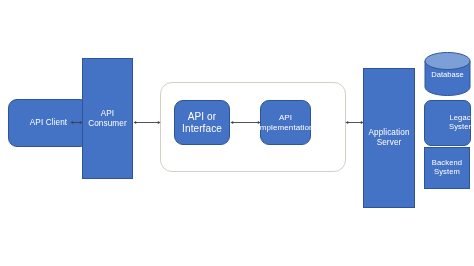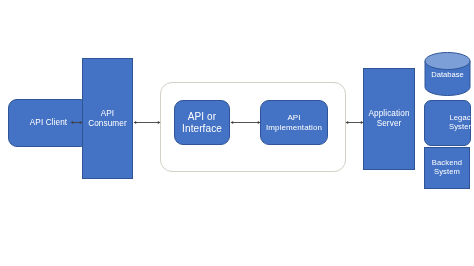--- a/index.html
+++ b/index.html
@@ -52,25 +52,25 @@
   }
   #api-consumer {
     left: 82px; top: 58px;  width: 51px;  height: 121px;
     font-size: 8.2px;
   }
   #api-interface {
     left: 174px; top: 100px; width: 56px; height: 45px;
     font-size: 10px;
   }
   #api-implementation {
-    left: 260px; top: 100px; width: 68px; height: 45px;
+    left: 260px; top: 100px; width: 51px; height: 45px;
     font-size: 8px;
   }
   #app-server {
-    left: 363px; top: 68px;  width: 52px;  height: 102px;
+    left: 363px; top: 68px;  width: 52px;  height: 140px;
     font-size: 8.2px;
   }
   #legacy-system {
     left: 424px; top: 100px; width: 47px;  height: 46px;
     font-size: 7.6px;
     padding-left: 29px;
   }
   #backend-system {
     left: 424px; top: 147px; width: 46px;  height: 42px;
     font-size: 7.6px;

